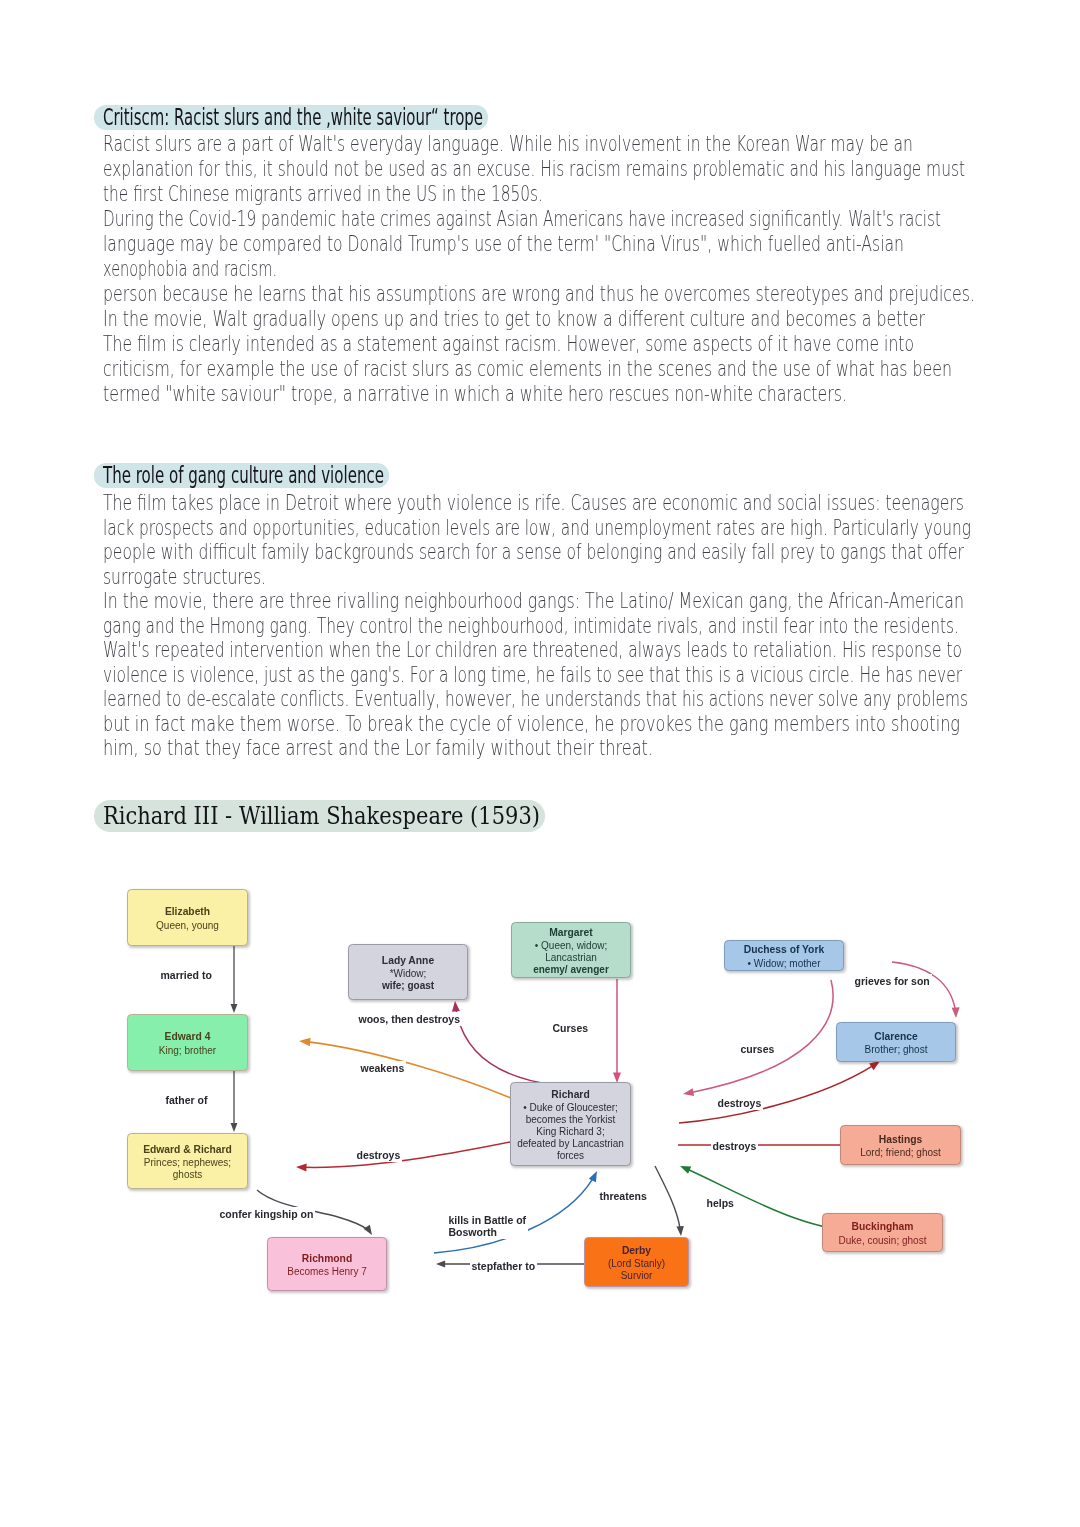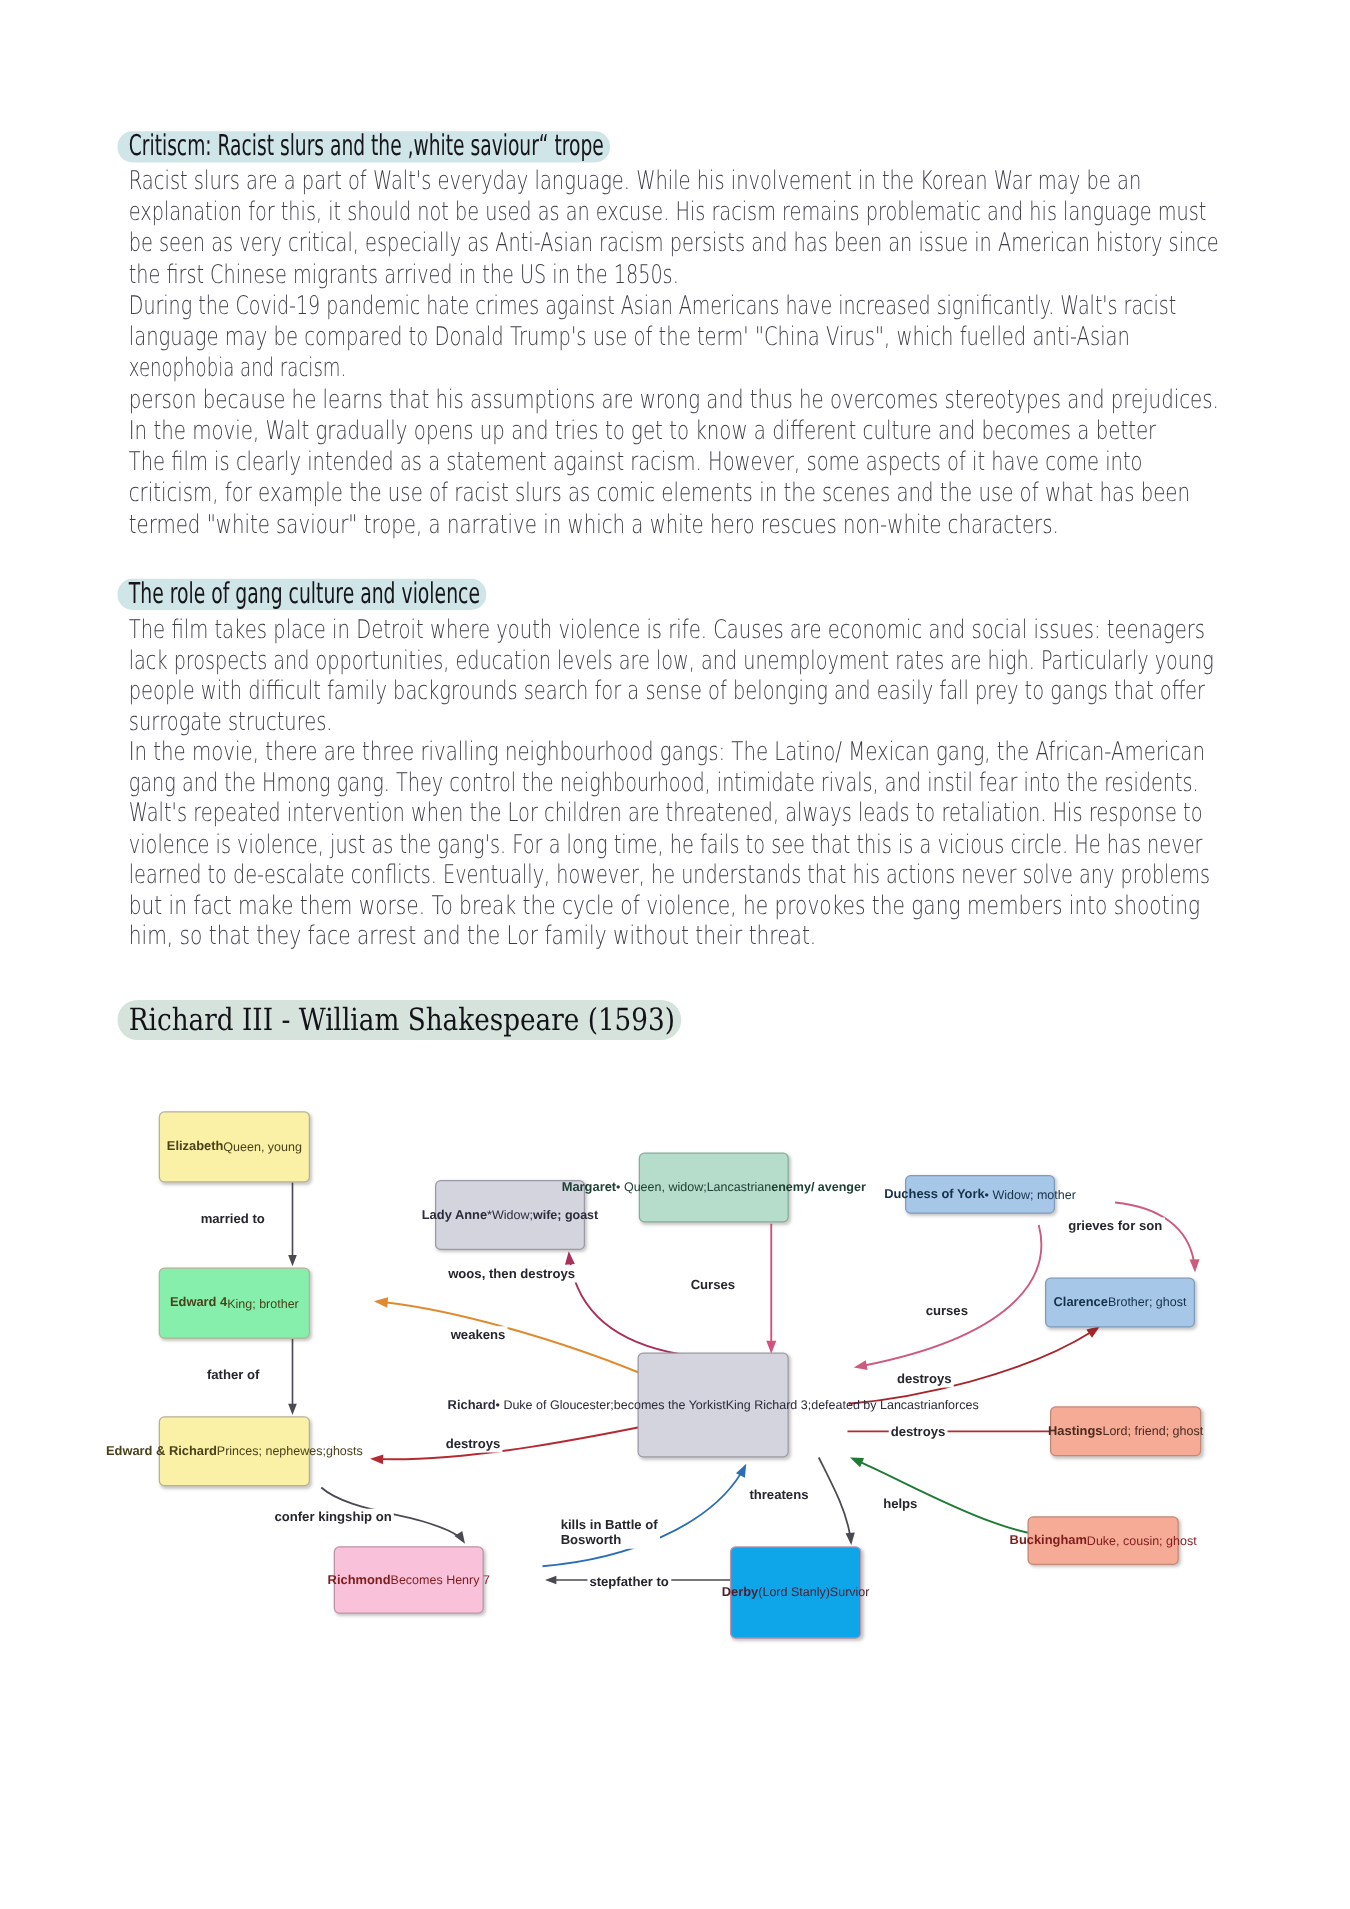--- a/index.html
+++ b/index.html
@@ -14,21 +14,21 @@
   .hl>i{display:inline-block;font-style:normal;transform-origin:0 50%;}
   .h-sub{position:absolute;font-family:"DejaVu Sans",sans-serif;
       font-stretch:condensed;font-size:23px;}
 
   .textblock{position:absolute;left:103px;width:874px;color:#3d3d45;
         font-family:"DejaVu Sans",sans-serif;font-weight:300;font-size:20.5px;line-height:25px;}
   .tline{white-space:nowrap;}
   .tline>span{display:inline-block;transform-origin:0 50%;}
   .nodebox{position:absolute;box-sizing:border-box;border-radius:4.5px;
       box-shadow:1.5px 1.5px 2.5px rgba(60,55,50,0.28);padding-top:3px;
-      display:flex;flex-direction:row;align-items:center;justify-content:center;
+      display:flex;flex-direction:column;align-items:center;justify-content:center;
       font-family:"Liberation Sans",sans-serif;text-align:center;color:#2b2b33;}
   .nodebox .nt{font-weight:bold;font-size:10.3px;line-height:12.1px;white-space:nowrap;margin-bottom:1.3px;}
   .nodebox .ns{font-size:10px;line-height:12.1px;white-space:nowrap;}
   .edgelabel{position:absolute;font-family:"Liberation Sans",sans-serif;font-weight:bold;
       font-size:10.5px;line-height:12.2px;color:#26262e;white-space:nowrap;
       background:#fff;padding:1px 2px;}
 
   .h-serif{position:absolute;font-family:"DejaVu Serif",serif;}
   .h-serif .hl{background:#d6e3dd;border-radius:16px;padding:0 5px 0 9px;
         height:31.5px;line-height:31.5px;font-size:24.5px;color:#131317;}
@@ -36,21 +36,20 @@
 </head>
 <body>
 
 <div class="page">
 
   <div class="h-sub" style="left:94px;top:103.5px;"><span class="hl"><i style="transform: scaleX(0.7217); margin-right: -146.531px;">Critiscm: Racist slurs and the ‚white saviour“ trope</i></span></div>
 
   <div class="textblock" id="block1" style="top:132px;">
       <div class="tline"><span style="transform: scaleX(0.7596);">Racist slurs are a part of Walt's everyday language. While his involvement in the Korean War may be an</span></div>
       <div class="tline"><span style="transform: scaleX(0.75228);">explanation for this, it should not be used as an excuse. His racism remains problematic and his language must</span></div>
-      <div class="tline"><span style="transform: scaleX(0.75361);">be seen as very critical, especially as Anti-Asian racism persists and has been an issue in American history since</span></div>
       <div class="tline"><span style="transform: scaleX(0.75039);">the first Chinese migrants arrived in the US in the 1850s.</span></div>
       <div class="tline"><span style="transform: scaleX(0.74338);">During the Covid-19 pandemic hate crimes against Asian Americans have increased significantly. Walt's racist</span></div>
       <div class="tline"><span style="transform: scaleX(0.76323);">language may be compared to Donald Trump's use of the term' "China Virus", which fuelled anti-Asian</span></div>
       <div class="tline"><span style="transform: scaleX(0.70673);">xenophobia and racism.</span></div>
       <div class="tline"><span style="transform: scaleX(0.77075);">person because he learns that his assumptions are wrong and thus he overcomes stereotypes and prejudices.</span></div>
       <div class="tline"><span style="transform: scaleX(0.77217);">In the movie, Walt gradually opens up and tries to get to know a different culture and becomes a better</span></div>
       <div class="tline"><span style="transform: scaleX(0.76102);">The film is clearly intended as a statement against racism. However, some aspects of it have come into</span></div>
       <div class="tline"><span style="transform: scaleX(0.76949);">criticism, for example the use of racist slurs as comic elements in the scenes and the use of what has been</span></div>
       <div class="tline"><span style="transform: scaleX(0.77086);">termed "white saviour" trope, a narrative in which a white hero rescues non-white characters.</span></div>
     </div>
@@ -150,21 +149,21 @@
         <div class="ns">Lord; friend; ghost</div>
       </div>
       <div class="nodebox" style="left: 822px; top: 1213px; width: 121px; height: 39px; background: rgb(246, 171, 150); border: 1px solid rgb(192, 136, 120); color: #7f1d1d;">
         <div class="nt">Buckingham</div>
         <div class="ns">Duke, cousin; ghost</div>
       </div>
       <div class="nodebox" style="left: 267px; top: 1237px; width: 120px; height: 54px; background: rgb(249, 194, 218); border: 1px solid rgb(187, 147, 168); color: #7f1d1d;">
         <div class="nt">Richmond</div>
         <div class="ns">Becomes Henry 7</div>
       </div>
-      <div class="nodebox" style="left: 584px; top: 1237px; width: 105px; height: 74px; background: #0ea5e9; border: 1px solid rgb(187, 147, 168); color: rgb(74, 34, 49);">
+      <div class="nodebox" style="left: 584px; top: 1237px; width: 105px; height: 50px; background: #f97316; border: 1px solid rgb(187, 147, 168); color: rgb(74, 34, 49);">
         <div class="nt">Derby</div>
         <div class="ns">(Lord Stanly)</div>
         <div class="ns">Survior</div>
       </div>
     </div>
   <div id="diagram-labels">
       <div class="edgelabel" style="left: 158.5px; top: 967.8px;">
         <div>married to</div>
       </div>
       <div class="edgelabel" style="left: 163.5px; top: 1092.8px;">

